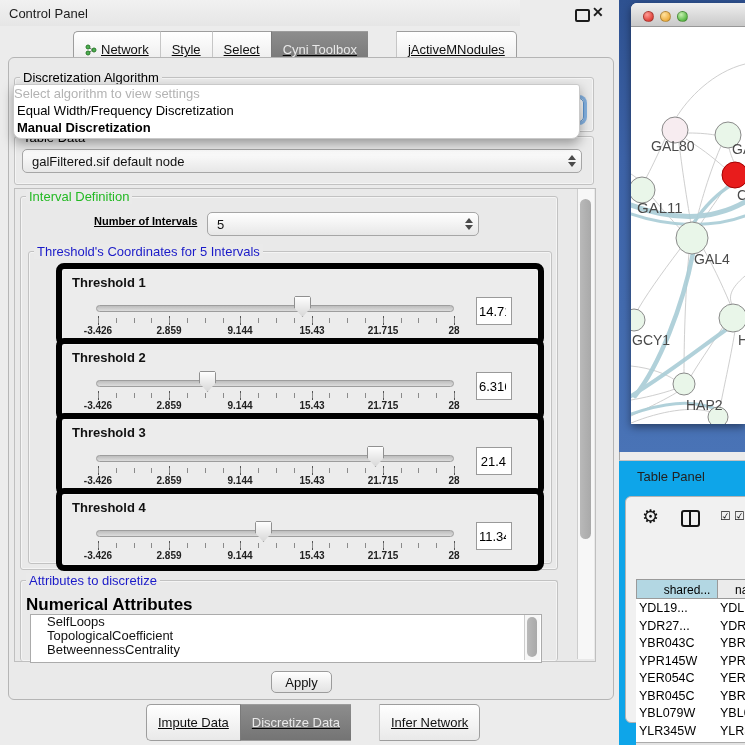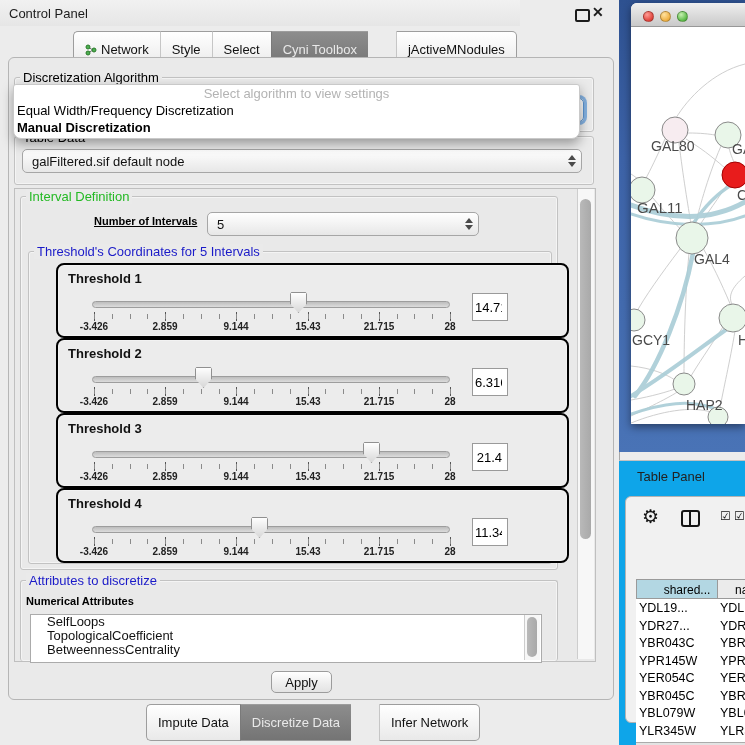--- a/index.html
+++ b/index.html
@@ -7,21 +7,21 @@
        font-family:"Liberation Sans",sans-serif;background:#ececec;
        -webkit-font-smoothing:antialiased;}
   .abs{position:absolute;}
   
   #control-panel{left:0;top:0;width:619px;height:745px;background:#ececec;border-right:1px solid #a8a8a8;}
   #cp-titlebar{left:0;top:0;width:520px;height:26px;background:linear-gradient(#f1f1f1,#e6e6e6);}
   #cp-title{left:9px;top:6px;font-size:13px;color:#1c1c1c;}
   #float-btn{left:575px;top:9px;width:11px;height:9px;border:2px solid #1c1c1c;border-radius:2px;}
   #close-btn{left:592px;top:4px;font-size:14px;font-weight:bold;color:#1c1c1c;}
   
-  .tabrow{display:flex;height:37px;}
+  .tabrow{display:flex;height:37px;text-decoration:underline;}
   .tab{display:flex;align-items:center;gap:4px;padding:0 11px;font-size:13px;color:#111;
        background:linear-gradient(#ffffff,#f2f2f2 60%,#e9e9e9);border-top:1px solid #9d9d9d;
        border-bottom:1px solid #9d9d9d;border-left:1px solid #c6c6c6;}
   .tab:first-child{border-left:1px solid #9d9d9d;border-radius:5px 0 0 5px;}
   .tab:last-child{border-right:1px solid #9d9d9d;border-radius:0 5px 5px 0;margin-left:28px;}
   .tab.sel{background:linear-gradient(#8d8d8d,#747474);color:#e9e9e9;border-left-color:#7a7a7a;}
   #top-tabs{left:73px;top:31px;}
   #bottom-tabs{left:146px;top:704px;}
   
   #main-panel{left:8px;top:57px;width:604px;height:641px;background:#eaeaea;
@@ -32,33 +32,33 @@
   
   .combo{background:linear-gradient(#ffffff,#f3f3f3 50%,#e7e7e7);border:1px solid #a6a6a6;
          border-radius:5px;display:flex;align-items:center;font-size:13px;color:#111;}
   .combo .ctext{flex:1;padding:0 9px;white-space:nowrap;overflow:hidden;}
   .stepper{width:18px;display:flex;flex-direction:column;align-items:center;justify-content:center;gap:2px;}
   .arr-up{width:0;height:0;border-left:4px solid transparent;border-right:4px solid transparent;border-bottom:5px solid #4a4a4a;}
   .arr-dn{width:0;height:0;border-left:4px solid transparent;border-right:4px solid transparent;border-top:5px solid #4a4a4a;}
   
   #algo-popup{left:13px;top:84px;width:565px;height:53px;background:#fff;border:1px solid #c9c9c9;
               border-radius:3px 3px 8px 8px;box-shadow:0 5px 12px rgba(0,0,0,.35);z-index:40;font-size:13px;}
-  #popup-hint{height:17px;line-height:18px;text-align:center;color:#b3b3b3;}
+  #popup-hint{height:17px;line-height:18px;color:#b3b3b3;}
   .popup-opt{height:17px;line-height:17px;padding-left:3px;color:#000;}
   .popup-opt.bold{font-weight:bold;}
   
   #algo-combo{left:22px;top:98px;width:560px;height:22px;border-radius:5px;z-index:30;
               box-shadow:0 0 0 3px rgba(96,156,219,.75);border:1px solid #5a93cf;}
   
   #scrollpane{left:14px;top:188px;width:580px;height:472px;border:1px solid #bfbfbf;background:#e9e9e9;}
   .vtrack{background:#f7f7f7;border-left:1px solid #cdcdcd;}
   .thumb{background:linear-gradient(90deg,#b9b9b9,#a9a9a9);border-radius:6px;}
   
-  .tbox{left:56px;width:476px;height:71px;border:2px solid #000000;border-radius:8px;
-        box-shadow:inset 0 0 0 1px #f2f2f2;background:#ececec;padding-left:33px;}
+  .tbox{left:56px;width:476px;height:71px;border:6px solid #000000;border-radius:8px;
+        box-shadow:inset 0 0 0 1px #f2f2f2;background:#ececec;}
   .tlabel{position:absolute;left:10px;top:6px;font-size:13px;font-weight:bold;color:#111;}
   .track{position:absolute;left:34px;top:36px;width:356px;height:5px;border:1px solid #9d9d9d;
          border-radius:4px;background:linear-gradient(#bdbdbd,#dcdcdc);}
   .handle{position:absolute;top:27px;width:15px;height:19px;background:linear-gradient(#fefefe,#d8d8d8);
           border:1px solid #909090;clip-path:polygon(8% 0,92% 0,100% 10%,100% 55%,50% 100%,0 55%,0 10%);}
   .ticks-min{position:absolute;left:36px;top:49px;width:357px;height:5px;
       background:repeating-linear-gradient(to right,#8a8a8a 0 1px,transparent 1px 17.8px);}
   .ticks-maj{position:absolute;left:36px;top:47px;width:357px;height:9px;
       background:repeating-linear-gradient(to right,#555 0 1px,transparent 1px 71.2px);}
   .tick-lab{position:absolute;top:56px;transform:translateX(-50%);font-size:10px;font-weight:bold;color:#222;}
@@ -236,21 +236,21 @@
     <span class="tick-lab" style="left:107px;">2.859</span>
     <span class="tick-lab" style="left:178px;">9.144</span>
     <span class="tick-lab" style="left:250px;">15.43</span>
     <span class="tick-lab" style="left:321px;">21.715</span>
     <span class="tick-lab" style="left:392px;">28</span>
     <input class="val" value="11.344" style="">
   </div>
 
   <div class="abs group" style="left:20px;top:580px;width:536px;height:80px;border-bottom:none;"></div>
   <span class="glabel blue" style="left:26px;top:573px;">Attributes to discretize</span>
-  <span class="abs" style="left:26px;top:595px;font-size:11px;font-weight:bold;">Numerical Attributes</span>
+  <span class="abs" style="left:26px;top:595px;font-size:17px;font-weight:bold;">Numerical Attributes</span>
   <div class="abs" id="attr-list">
     <div class="li">SelfLoops</div>
     <div class="li">TopologicalCoefficient</div>
     <div class="li">BetweennessCentrality</div>
   </div>
   <div class="abs vtrack" style="left:524px;top:615px;width:15px;height:45px;">
     <div class="thumb" style="position:absolute;left:2px;top:2px;width:10px;height:40px;"></div>
   </div>
 
   <button class="abs aquabtn" style="left:271px;top:671px;width:61px;height:22px;">Apply</button>

